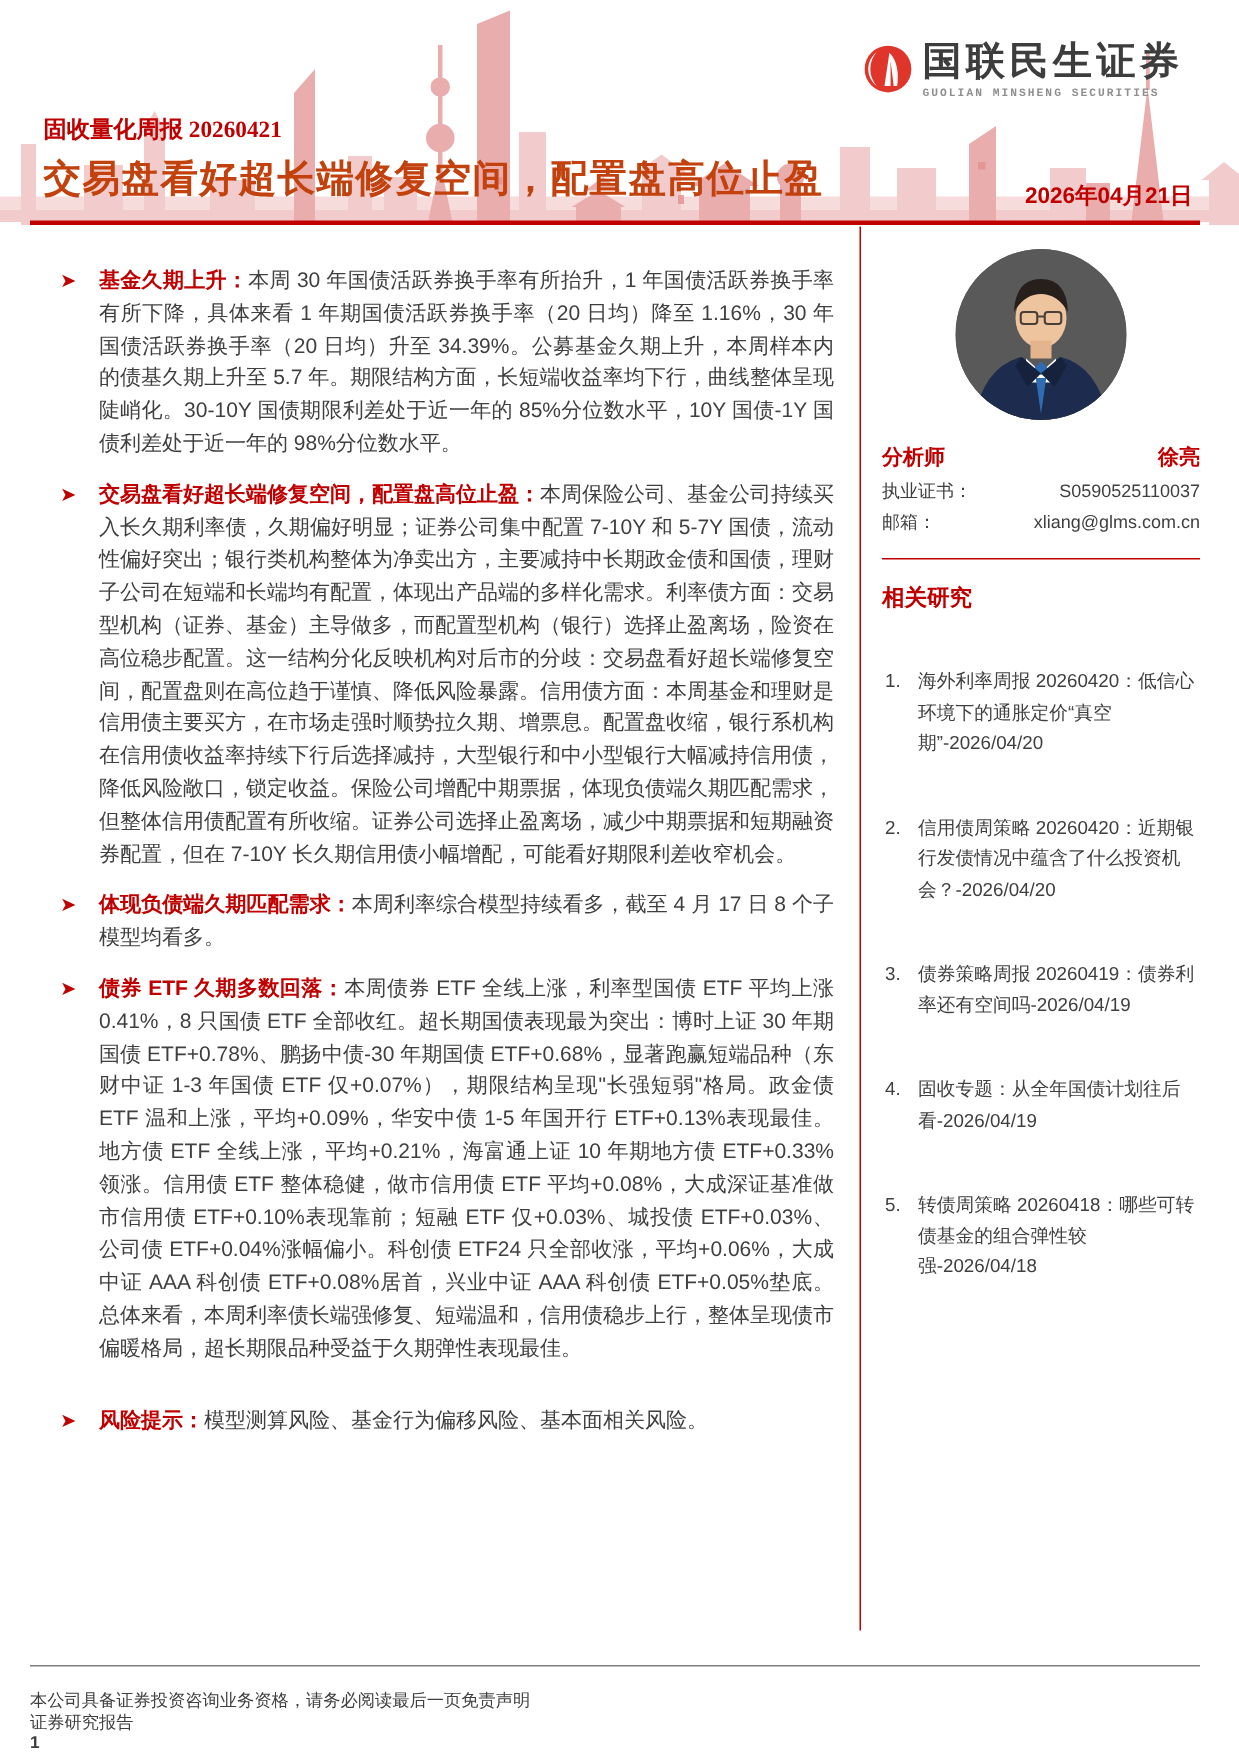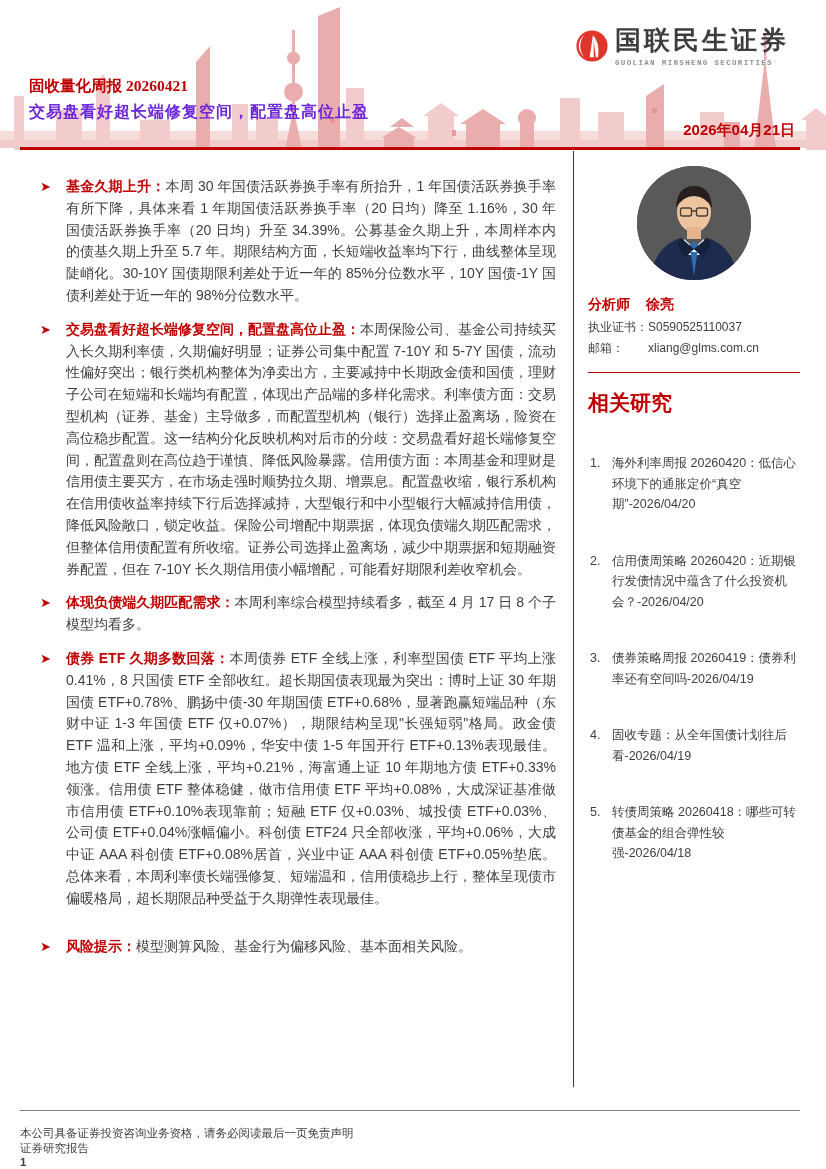--- a/index.html
+++ b/index.html
@@ -11,44 +11,44 @@
   .page{position:relative;width:826px;height:1169px;background:#fff;}
 
   
   .skyline{position:absolute;top:0;left:0;pointer-events:none;}
   .brand{position:absolute;top:29px;left:575px;display:flex;align-items:flex-start;gap:6px;}
   .brand-icon{width:34px;height:34px;display:block;}
   .brand-txt{display:flex;flex-direction:column;font-family:Liberation Mono, monospace;}
   .brand-cn{font-size:26px;font-weight:bold;color:#3d3d3d;letter-spacing:3px;line-height:27px;white-space:nowrap;}
   .brand-en{font-size:7.5px;font-weight:bold;color:#8f8f8f;letter-spacing:1.35px;margin-top:3px;white-space:nowrap;}
   .report-label{position:absolute;top:76px;left:29px;font-size:15.5px;font-weight:bold;color:#c00000;font-family:Liberation Serif, serif;}
-  .page-title{position:absolute;top:102px;left:29px;font-size:16px;font-weight:bold;color:#6d28d9;letter-spacing:1px;white-space:nowrap;}
+  .page-title{position:absolute;top:102px;left:29px;font-size:25px;font-weight:bold;color:#c2410c;letter-spacing:1px;white-space:nowrap;}
   .report-date{position:absolute;top:121px;right:31px;font-size:15px;font-weight:bold;color:#c00000;}
   .rule-red{position:absolute;top:147px;left:20px;width:780px;height:3px;background:#c00000;}
   .vdivider{position:absolute;top:151px;left:573px;width:1px;height:936px;background:#c00000;}
 
   
   .main{position:absolute;top:176px;left:40px;width:516px;}
   .bullet{display:flex;margin:0 0 12px 0;}
   .bullet .arrow{width:26px;flex:none;color:#c00000;font-size:13px;line-height:22px;}
   .bullet p{flex:1;margin:0;font-size:14px;line-height:21.8px;color:#3f3f3f;text-align:justify;}
   .bullet .bhead{color:#c00000;font-weight:bold;}
   .bullet.risk{margin-top:26px;}
 
   
   .sidebar{position:absolute;top:166px;left:588px;width:212px;}
   .avatar{width:114px;height:114px;border-radius:50%;overflow:hidden;margin:0 auto;background:#595959;}
   .avatar svg{display:block;}
   .analyst{margin-top:13px;}
-  .arow{display:flex;font-size:12px;line-height:21px;color:#3f3f3f;}
+  .arow{display:flex;font-size:12px;line-height:21px;color:#3f3f3f;justify-content:space-between;}
   .arow .lab{width:60px;flex:none;}
   .arow.head{font-size:14px;line-height:22px;color:#c00000;font-weight:bold;margin-bottom:2px;}
   .arow.head .lab{width:58px;}
   .divider-red{border:none;border-top:1px solid #c00000;margin:13px 0 0 0;width:100%;}
-  .related-h{margin-top:16px;font-size:21px;font-weight:bold;color:#c00000;}
+  .related-h{margin-top:16px;font-size:15px;font-weight:bold;color:#c00000;}
   ol.related{list-style:none;margin:9px 0 0 0;padding:0;counter-reset:n;}
   ol.related li{counter-increment:n;position:relative;padding-left:24px;font-size:12.5px;line-height:20.5px;color:#3f3f3f;margin-bottom:4px;margin-top:36px;}
   ol.related li::before{content:counter(n) ".";position:absolute;left:2px;top:0;}
 
   
   .f-line{position:absolute;top:1110px;left:20px;width:780px;height:1px;background:#7f7f7f;}
   .footer{position:absolute;top:1126px;left:20px;width:780px;display:flex;font-size:11.5px;color:#3f3f3f;flex-direction:column;}
   .footer .left{flex:1;}
   .footer .doc-type{margin-right:58px;}
   .footer .pageno{font-weight:bold;}

